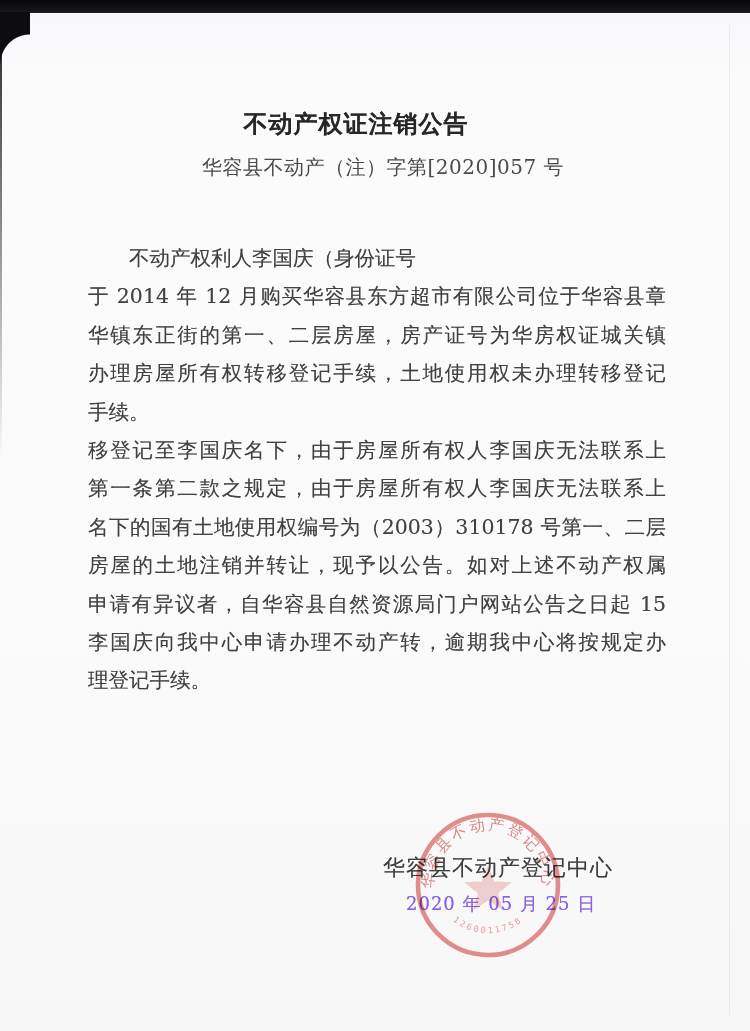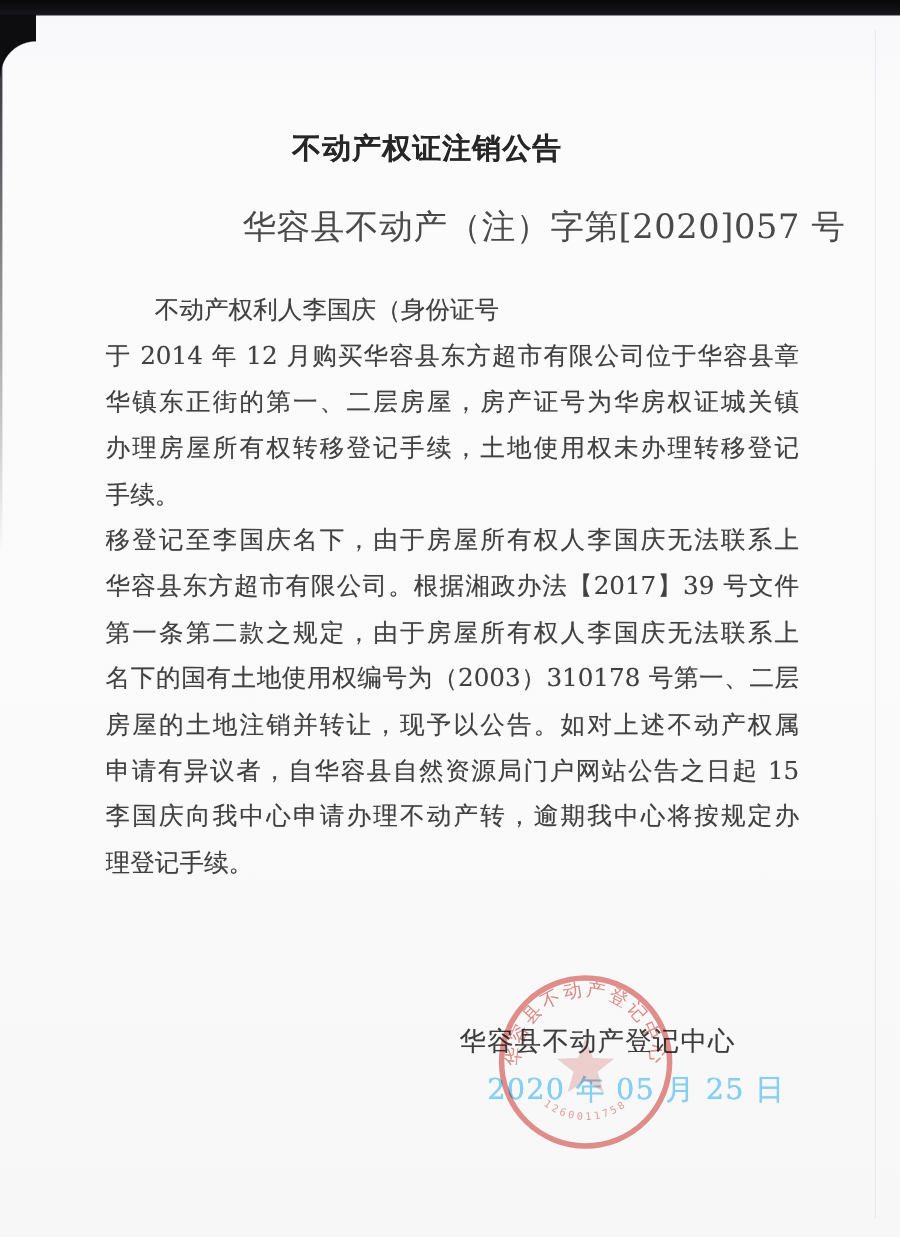--- a/index.html
+++ b/index.html
@@ -32,41 +32,41 @@
     position:absolute;left:729px;top:25px;width:1px;height:990px;
     background:rgba(60,60,90,.07);
   }
   .doc-title{
     position:absolute;left:0;top:108px;width:712px;
     text-align:center;font-family:"Liberation Sans","DejaVu Sans",sans-serif;
     font-weight:bold;font-size:24px;color:#262626;letter-spacing:1px;
     text-shadow:0 0 .5px rgba(40,40,40,.6);
   }
   .doc-number{
-    position:absolute;left:202px;top:170px;
-    font-size:28px;color:#4a4a4a;letter-spacing:.5px;
+    position:absolute;left:202px;top:154px;
+    font-size:20px;color:#4a4a4a;letter-spacing:.5px;
   }
   .body-block{
     position:absolute;left:88px;top:239px;width:578px;
     font-size:20.5px;color:#414141;
     text-shadow:0 0 .6px rgba(70,70,70,.45);
   }
   .line{
     height:38.4px;line-height:38.4px;
     text-align:justify;text-align-last:justify;text-justify:inter-ideograph;
     white-space:normal;overflow:hidden;
   }
   .line.first{text-indent:2em;text-align:left;text-align-last:left;}
   .line.last{text-align:right;text-align-last:left;}
   .sig-issuer{
     position:absolute;left:383px;top:853px;font-size:22px;color:#3d3d3d;
     letter-spacing:1px;text-shadow:0 0 .6px rgba(70,70,70,.45);
   }
   .sig-date{
-    position:absolute;left:406px;top:892px;font-size:24px;color:#7dd3fc;
+    position:absolute;left:406px;top:892px;font-size:18px;color:#8b5cf6;
     letter-spacing:1px;text-shadow:0 0 .6px rgba(70,70,70,.45);text-align:right;
   }
   .stamp{
     position:absolute;left:406px;top:803px;width:164px;height:164px;
     mix-blend-mode:multiply;opacity:.88;filter:blur(.35px);
   }
 </style>
 </head>
 <body>
 
@@ -79,21 +79,20 @@
 <div class="doc-title">不动产权证注销公告</div>
 <div class="doc-number">华容县不动产（注）字第[2020]057 号</div>
 
 <div class="body-block">
   <div class="line first">不动产权利人李国庆（身份证号 4210811969XXXXXXXX）</div>
   <div class="line">于 2014 年 12 月购买华容县东方超市有限公司位于华容县章</div>
   <div class="line">华镇东正街的第一、二层房屋，房产证号为华房权证城关镇</div>
   <div class="line">办理房屋所有权转移登记手续，土地使用权未办理转移登记</div>
   <div class="line last">手续。</div>
   <div class="line">移登记至李国庆名下，由于房屋所有权人李国庆无法联系上</div>
-  <div class="line">华容县东方超市有限公司。根据湘政办法【2017】39 号文件</div>
   <div class="line">第一条第二款之规定，由于房屋所有权人李国庆无法联系上</div>
   <div class="line">名下的国有土地使用权编号为（2003）310178 号第一、二层</div>
   <div class="line">房屋的土地注销并转让，现予以公告。如对上述不动产权属</div>
   <div class="line">申请有异议者，自华容县自然资源局门户网站公告之日起 15</div>
   <div class="line">李国庆向我中心申请办理不动产转，逾期我中心将按规定办</div>
   <div class="line last">理登记手续。</div>
 </div>
 
 <div class="sig-issuer">华容县不动产登记中心</div>
 <div class="sig-date">2020 年 05 月 25 日</div>

